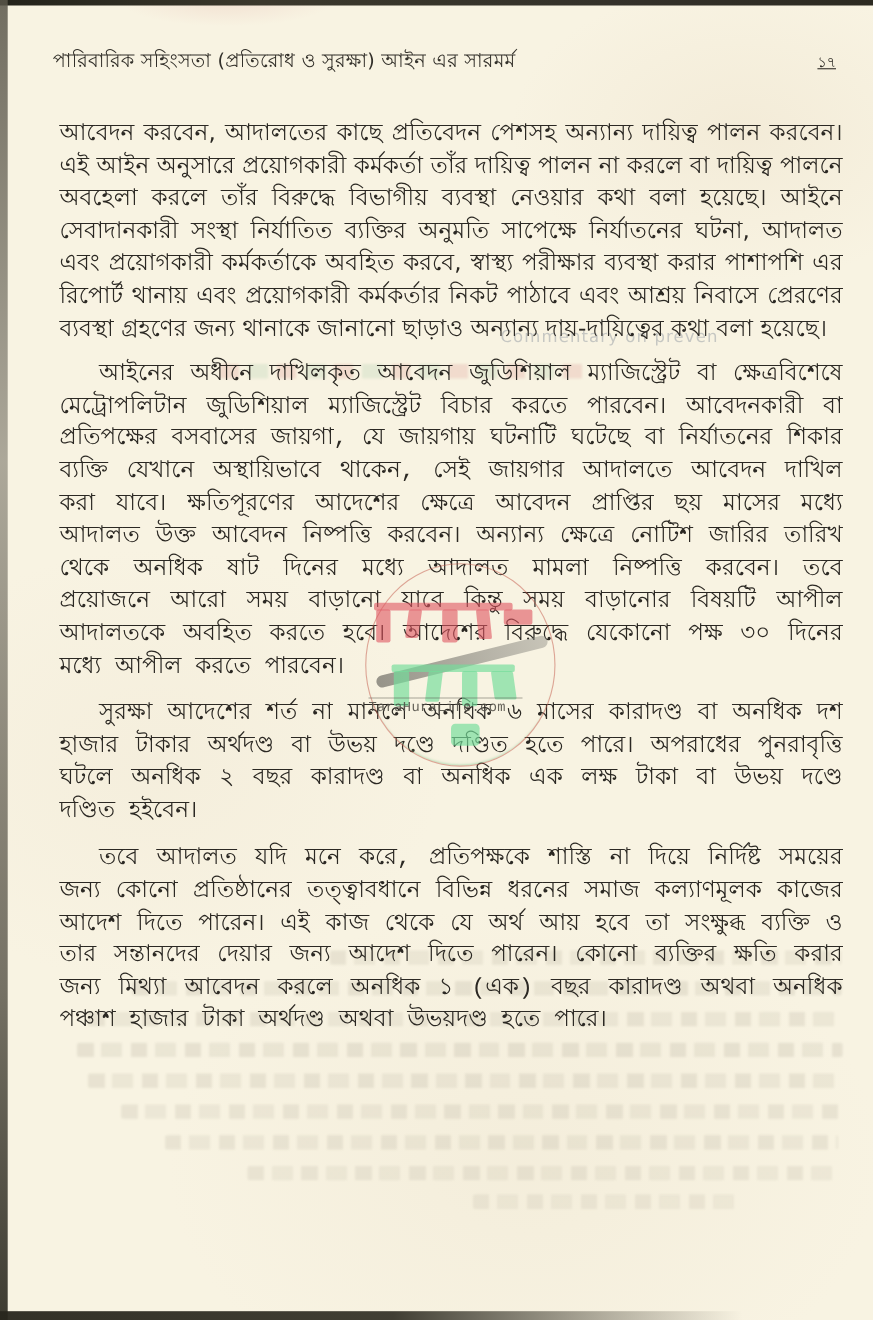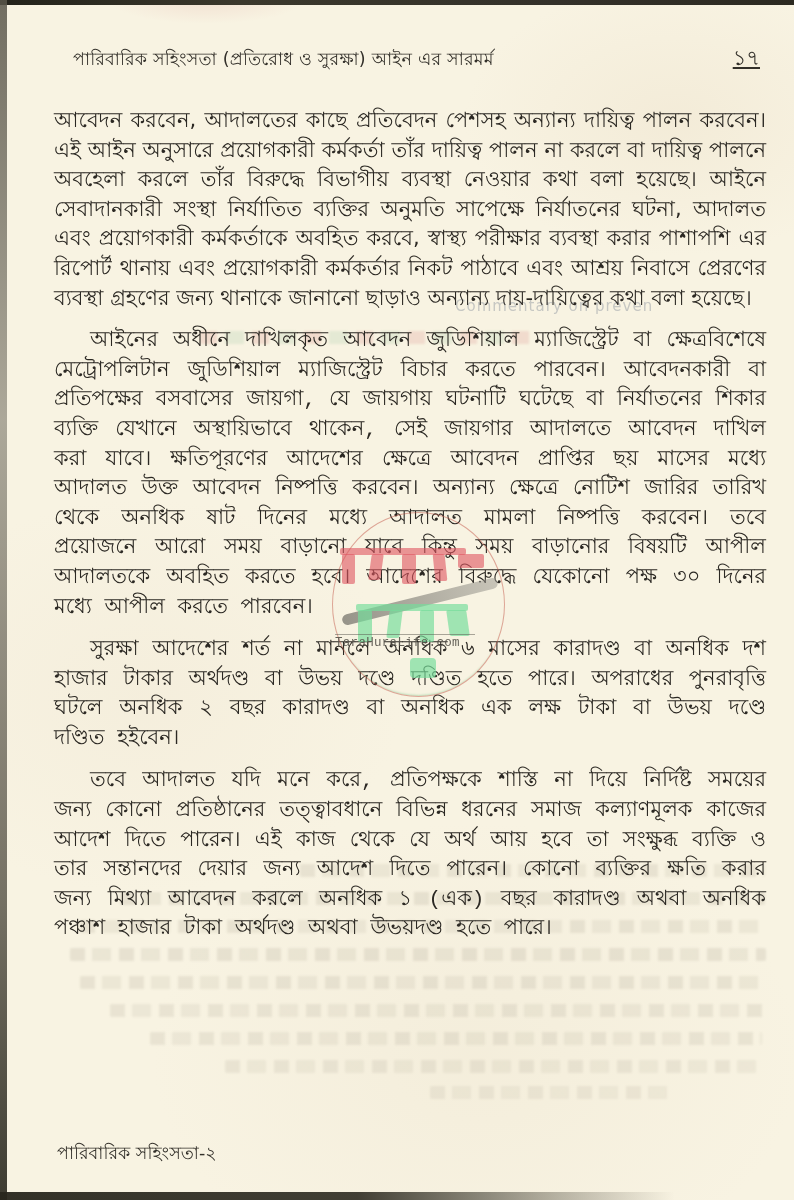--- a/index.html
+++ b/index.html
@@ -16,23 +16,23 @@
       #f8f3e2;
   }
   
   .edge-top{position:absolute;left:0;top:0;width:100%;height:5px;
     background:linear-gradient(90deg,#23221a 0%,#3b382c 30%,#34312a 70%,#2c2a21 100%);}
   .edge-left{position:absolute;left:0;top:0;width:7px;height:100%;
     background:linear-gradient(180deg,rgba(90,86,74,.85) 0%,rgba(110,106,94,.55) 35%,rgba(84,80,68,.8) 75%,rgba(52,50,40,.95) 100%);}
   .edge-bottom{position:absolute;left:0;bottom:0;width:100%;height:8px;
     background:linear-gradient(90deg,rgba(40,38,29,.95) 0%,rgba(45,43,33,.9) 45%,rgba(60,57,44,.35) 70%,rgba(60,57,44,0) 85%);}
   
-  .hdr{position:absolute;left:73px;right:34px;top:42px;display:flex;justify-content:space-between;align-items:baseline;}
+  .hdr{position:absolute;left:48px;right:34px;top:42px;display:flex;justify-content:space-between;align-items:baseline;}
   .hdr .title{font-size:17.5px;letter-spacing:.2px;color:#33302a;}
-  .hdr .pnum{font-size:21px;color:#33302a;text-decoration:underline;}
+  .hdr .pnum{font-size:13px;color:#33302a;text-decoration:underline;}
   
   .body-text{position:absolute;left:54px;top:94px;width:712px;z-index:2;}
   .body-text p{margin:12px 0 13px 0;font-size:21px;line-height:29.6px;text-align:justify;font-weight:500;color:#2b2823;}
   .body-text p.indent{text-indent:36px;font-family:Liberation Mono, monospace;}
   
   .ftr{position:absolute;left:57px;top:1140px;font-size:17.5px;color:#33302a;z-index:2;}
   
   .wm{position:absolute;left:330px;top:508px;width:178px;height:196px;z-index:3;pointer-events:none;font-family:Liberation Mono, monospace;}
   .wm .circle{position:absolute;left:2px;top:4px;width:171px;height:183px;border-radius:50%;
     border:1.5px solid rgba(196,88,74,.5);box-shadow:inset 0 -3px 2px -2px rgba(120,200,140,.45);}
@@ -97,17 +97,14 @@
     <div class="bar green" style="left:26px;top:96px;width:112px;height:7px;"></div>
     <div class="bar green" style="left:28px;top:102px;width:14px;height:32px;"></div>
     <div class="bar green" style="left:58px;top:102px;width:13px;height:28px;transform:skewX(-7deg);"></div>
     <div class="bar green" style="left:90px;top:102px;width:14px;height:32px;"></div>
     <div class="bar green" style="left:118px;top:102px;width:20px;height:26px;transform:skewX(8deg);"></div>
     <div class="bar green" style="left:80px;top:150px;width:26px;height:20px;border-radius:4px;"></div>
 
     <div class="site">TaraHuraLife.com</div>
   </div>
 
-  <div class="ftr">
-    <span>পারিবারিক সহিংসতা-২</span>
-  </div>
 
 </div>
 
 </body></html>

